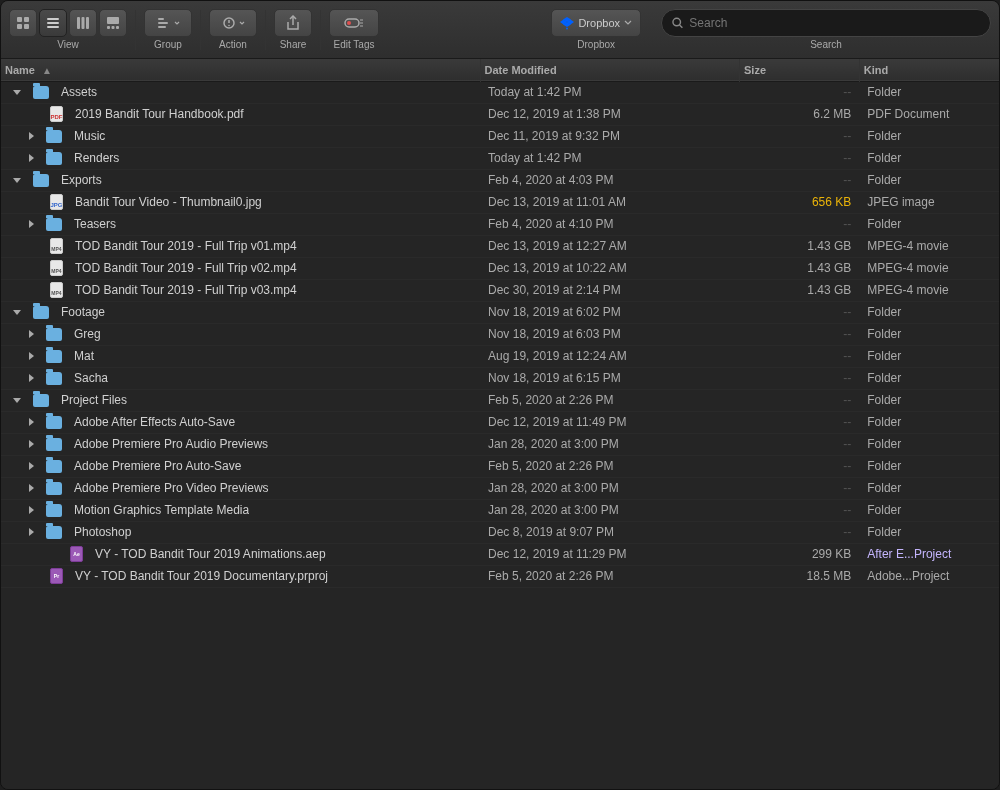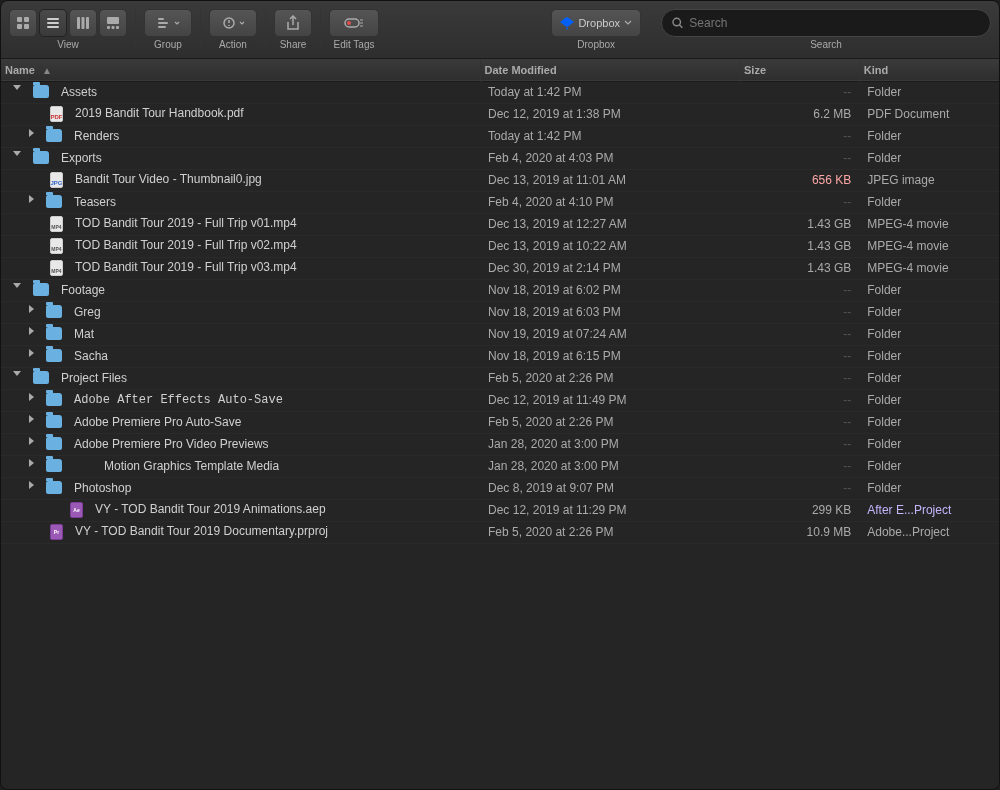--- a/index.html
+++ b/index.html
@@ -171,20 +171,21 @@
       padding: 2px 8px;
       font-size: 12px;
       color: #d0d0d0;
       white-space: nowrap;
       overflow: hidden;
       text-overflow: ellipsis;
       vertical-align: middle;
     }
     .name-cell {
       display: flex;
+      align-items: center;
       gap: 12px;
     }
     
     .icon-folder {
       width: 16px;
       height: 13px;
       background: #6ab0e0;
       border-radius: 2px 3px 2px 2px;
       flex-shrink: 0;
       position: relative;
@@ -482,20 +483,32 @@
             </td>
             <td style="color: rgb(170, 170, 170);">Dec 12, 2019 at 1:38 PM</td>
             <td style="text-align: right; color: rgb(170, 170, 170);">6.2 MB</td>
             <td style="color: rgb(170, 170, 170);">PDF Document</td>
           </tr>
           <tr>
             <td style="overflow: hidden; max-width: 0px;">
               <div class="name-cell" style="padding-left: 20px;">
                 <span class="triangle triangle-right"></span>
                 <span class="icon-folder"></span>
+                <span style="overflow: hidden; text-overflow: ellipsis; white-space: nowrap;">Music</span>
+              </div>
+            </td>
+            <td style="color: rgb(170, 170, 170);">Dec 11, 2019 at 9:32 PM</td>
+            <td style="text-align: right; color: rgb(85, 85, 85);">--</td>
+            <td style="color: rgb(170, 170, 170);">Folder</td>
+          </tr>
+          <tr>
+            <td style="overflow: hidden; max-width: 0px;">
+              <div class="name-cell" style="padding-left: 20px;">
+                <span class="triangle triangle-right"></span>
+                <span class="icon-folder"></span>
                 <span style="overflow: hidden; text-overflow: ellipsis; white-space: nowrap;">Renders</span>
               </div>
             </td>
             <td style="color: rgb(170, 170, 170);">Today at 1:42 PM</td>
             <td style="text-align: right; color: rgb(85, 85, 85);">--</td>
             <td style="color: rgb(170, 170, 170);">Folder</td>
           </tr>
           <tr>
             <td style="overflow: hidden; max-width: 0px;">
               <div class="name-cell" style="padding-left: 4px;">
@@ -510,21 +523,21 @@
           </tr>
           <tr>
             <td style="overflow: hidden; max-width: 0px;">
               <div class="name-cell" style="padding-left: 20px;">
                 <span class="triangle-spacer"></span>
                 <span class="icon-jpg">JPG</span>
                 <span style="overflow: hidden; text-overflow: ellipsis; white-space: nowrap;">Bandit Tour Video - Thumbnail0.jpg</span>
               </div>
             </td>
             <td style="color: rgb(170, 170, 170);">Dec 13, 2019 at 11:01 AM</td>
-            <td style="text-align: right; color: #fca5a5;">656 KB</td>
+            <td style="text-align: right; color: #eab308;">656 KB</td>
             <td style="color: rgb(170, 170, 170);">JPEG image</td>
           </tr>
           <tr>
             <td style="overflow: hidden; max-width: 0px;">
               <div class="name-cell" style="padding-left: 20px;">
                 <span class="triangle triangle-right"></span>
                 <span class="icon-folder"></span>
                 <span style="overflow: hidden; text-overflow: ellipsis; white-space: nowrap;">Teasers</span>
               </div>
             </td>
@@ -593,21 +606,21 @@
             <td style="color: rgb(170, 170, 170);">Folder</td>
           </tr>
           <tr>
             <td style="overflow: hidden; max-width: 0px;">
               <div class="name-cell" style="padding-left: 20px;">
                 <span class="triangle triangle-right"></span>
                 <span class="icon-folder"></span>
                 <span style="overflow: hidden; text-overflow: ellipsis; white-space: nowrap;">Mat</span>
               </div>
             </td>
-            <td style="color: rgb(170, 170, 170);">Nov 19, 2019 at 07:24 AM</td>
+            <td style="color: rgb(170, 170, 170);">Aug 19, 2019 at 12:24 AM</td>
             <td style="text-align: right; color: rgb(85, 85, 85);">--</td>
             <td style="color: rgb(170, 170, 170);">Folder</td>
           </tr>
           <tr>
             <td style="overflow: hidden; max-width: 0px;">
               <div class="name-cell" style="padding-left: 20px;">
                 <span class="triangle triangle-right"></span>
                 <span class="icon-folder"></span>
                 <span style="overflow: hidden; text-overflow: ellipsis; white-space: nowrap;">Sacha</span>
               </div>
@@ -622,36 +635,48 @@
                 <span class="triangle triangle-down"></span>
                 <span class="icon-folder"></span>
                 <span style="overflow: hidden; text-overflow: ellipsis; white-space: nowrap;">Project Files</span>
               </div>
             </td>
             <td style="color: rgb(170, 170, 170);">Feb 5, 2020 at 2:26 PM</td>
             <td style="text-align: right; color: rgb(85, 85, 85);">--</td>
             <td style="color: rgb(170, 170, 170);">Folder</td>
           </tr>
           <tr>
-            <td style="overflow: hidden; max-width: 0px; font-family: Liberation Mono, monospace;">
+            <td style="overflow: hidden; max-width: 0px;">
               <div class="name-cell" style="padding-left: 20px;">
                 <span class="triangle triangle-right"></span>
                 <span class="icon-folder"></span>
                 <span style="overflow: hidden; text-overflow: ellipsis; white-space: nowrap;">Adobe After Effects Auto-Save</span>
               </div>
             </td>
             <td style="color: rgb(170, 170, 170);">Dec 12, 2019 at 11:49 PM</td>
             <td style="text-align: right; color: rgb(85, 85, 85);">--</td>
             <td style="color: rgb(170, 170, 170);">Folder</td>
           </tr>
           <tr>
             <td style="overflow: hidden; max-width: 0px;">
               <div class="name-cell" style="padding-left: 20px;">
                 <span class="triangle triangle-right"></span>
                 <span class="icon-folder"></span>
+                <span style="overflow: hidden; text-overflow: ellipsis; white-space: nowrap;">Adobe Premiere Pro Audio Previews</span>
+              </div>
+            </td>
+            <td style="color: rgb(170, 170, 170);">Jan 28, 2020 at 3:00 PM</td>
+            <td style="text-align: right; color: rgb(85, 85, 85);">--</td>
+            <td style="color: rgb(170, 170, 170);">Folder</td>
+          </tr>
+          <tr>
+            <td style="overflow: hidden; max-width: 0px;">
+              <div class="name-cell" style="padding-left: 20px;">
+                <span class="triangle triangle-right"></span>
+                <span class="icon-folder"></span>
                 <span style="overflow: hidden; text-overflow: ellipsis; white-space: nowrap;">Adobe Premiere Pro Auto-Save</span>
               </div>
             </td>
             <td style="color: rgb(170, 170, 170);">Feb 5, 2020 at 2:26 PM</td>
             <td style="text-align: right; color: rgb(85, 85, 85);">--</td>
             <td style="color: rgb(170, 170, 170);">Folder</td>
           </tr>
           <tr>
             <td style="overflow: hidden; max-width: 0px;">
               <div class="name-cell" style="padding-left: 20px;">
@@ -662,21 +687,21 @@
             </td>
             <td style="color: rgb(170, 170, 170);">Jan 28, 2020 at 3:00 PM</td>
             <td style="text-align: right; color: rgb(85, 85, 85);">--</td>
             <td style="color: rgb(170, 170, 170);">Folder</td>
           </tr>
           <tr>
             <td style="overflow: hidden; max-width: 0px;">
               <div class="name-cell" style="padding-left: 20px;">
                 <span class="triangle triangle-right"></span>
                 <span class="icon-folder"></span>
-                <span style="overflow: hidden; text-overflow: ellipsis; white-space: nowrap; margin-left: 30px;">Motion Graphics Template Media</span>
+                <span style="overflow: hidden; text-overflow: ellipsis; white-space: nowrap;">Motion Graphics Template Media</span>
               </div>
             </td>
             <td style="color: rgb(170, 170, 170);">Jan 28, 2020 at 3:00 PM</td>
             <td style="text-align: right; color: rgb(85, 85, 85);">--</td>
             <td style="color: rgb(170, 170, 170);">Folder</td>
           </tr>
           <tr>
             <td style="overflow: hidden; max-width: 0px;">
               <div class="name-cell" style="padding-left: 20px;">
                 <span class="triangle triangle-right"></span>
@@ -702,19 +727,19 @@
           </tr>
           <tr>
             <td style="overflow: hidden; max-width: 0px;">
               <div class="name-cell" style="padding-left: 20px;">
                 <span class="triangle-spacer"></span>
                 <span class="icon-prproj">Pr</span>
                 <span style="overflow: hidden; text-overflow: ellipsis; white-space: nowrap;">VY - TOD Bandit Tour 2019 Documentary.prproj</span>
               </div>
             </td>
             <td style="color: rgb(170, 170, 170);">Feb 5, 2020 at 2:26 PM</td>
-            <td style="text-align: right; color: rgb(170, 170, 170);">10.9 MB</td>
+            <td style="text-align: right; color: rgb(170, 170, 170);">18.5 MB</td>
             <td style="color: rgb(170, 170, 170);">Adobe...Project</td>
           </tr>
         </tbody>
     </table>
   </div>
 </div>
 
 </body></html>

